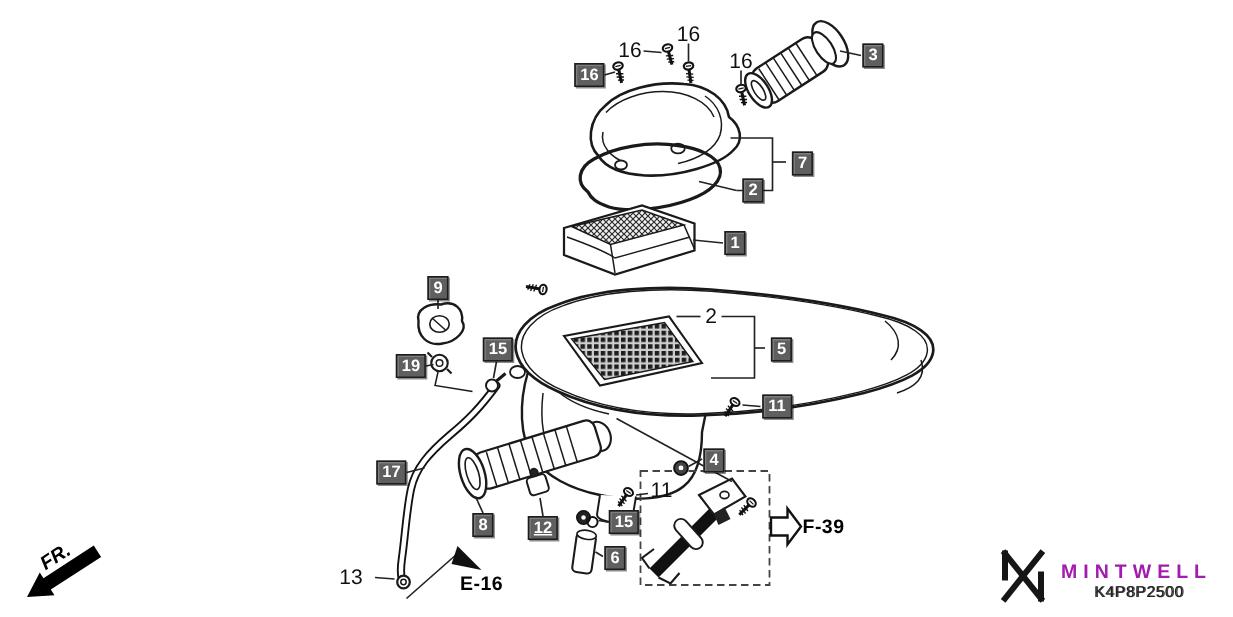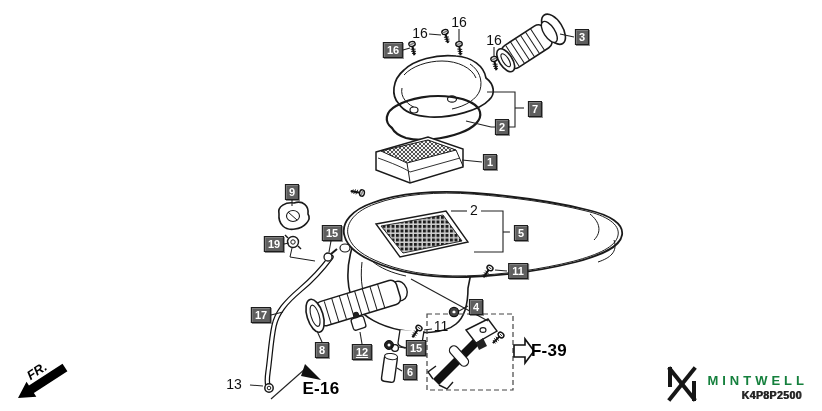--- a/index.html
+++ b/index.html
@@ -12,28 +12,28 @@
   .co.boxed{
     min-width:14px;padding:1px 3px 1px 3px;
     background:#5f5f5f;color:#fff;border:1px solid #1c1c1c;
     font-size:11px;font-weight:700;line-height:12px;text-align:center;
     box-shadow:1px 1px 0 rgba(0,0,0,.45), inset 1px 1px 0 rgba(255,255,255,.2);
     box-sizing:border-box;
   }
   .co.plain{font-size:14px;font-weight:500;color:#101010;}
   .ref-label{
     position:absolute;transform:translate(-50%,-50%);z-index:3;
-    font-size:17px;font-weight:700;color:#000;letter-spacing:.3px;
+    font-size:13px;font-weight:700;color:#000;letter-spacing:.3px;
   }
   .logo{position:absolute;right:14px;bottom:7px;z-index:3;display:flex;align-items:flex-start;gap:9px;}
   .logo-stack{display:flex;flex-direction:column;}
-  .logo-text{font-size:13px;font-weight:700;letter-spacing:4px;color:#15803d;margin-top:7px;}
+  .logo-text{font-size:13px;font-weight:700;letter-spacing:4px;color:#a21caf;margin-top:7px;}
   .part-code{
-    font-size:10.5px;font-weight:700;letter-spacing:.4px;color:#222;
-    margin-top:1px;margin-left:34px;text-shadow:.8px 0 0 #444;
+    font-size:10.5px;font-weight:400;letter-spacing:.4px;color:#222;
+    margin-top:1px;margin-left:22px;text-shadow:.8px 0 0 #444;
   }
 </style>
 </head>
 <body>
 
 <div class="stage">
 
   <svg class="art" width="822" height="411" viewBox="0 0 822 411">
     <defs>
       <pattern id="xh" width="4" height="4" patternUnits="userSpaceOnUse">

